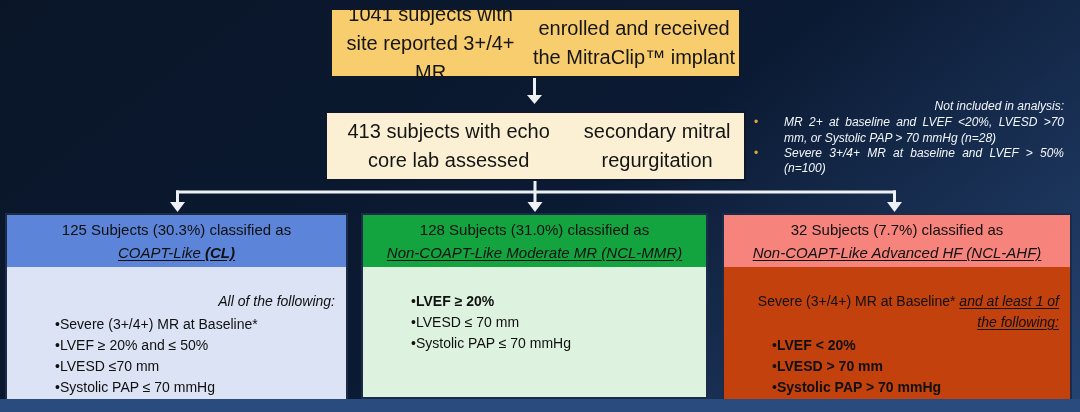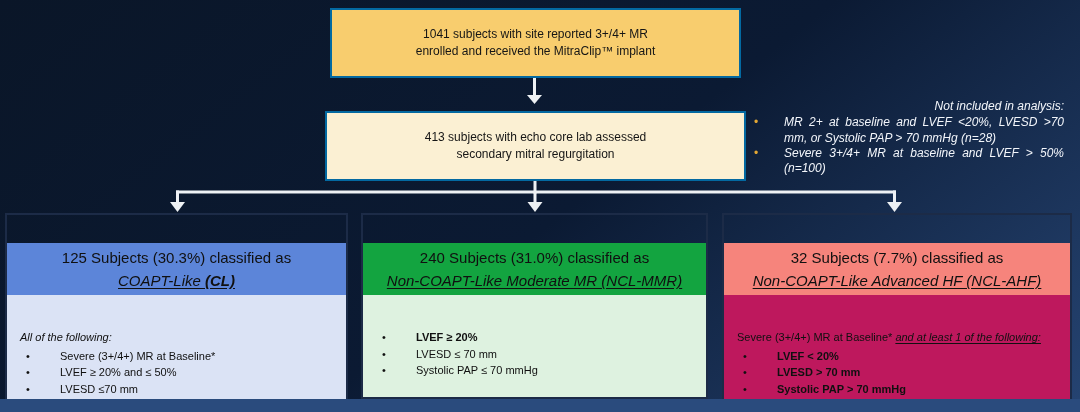--- a/index.html
+++ b/index.html
@@ -9,23 +9,23 @@
     background: linear-gradient(142deg, #0a1628 0%, #0b1a33 52%, #2a4b7d 108%);
   }
   .stage { position: relative; width: 1080px; height: 412px; }
 
   
   .connectors { position: absolute; left: 0; top: 0; width: 1080px; height: 412px; }
 
   
   .flowbox {
     position: absolute; box-sizing: border-box;
-    border: 2px solid #0369a1;
-    display: flex; flex-direction: column; justify-content: center; align-items: center;
-    text-align: center; color: #151515; font-size: 12px; line-height: 1.45;
+    border: 2px solid #0f172a;
+    display: flex; flex-direction: row; justify-content: center; align-items: center;
+    text-align: center; color: #151515; font-size: 20px; line-height: 1.45;
   }
   .enrolled { left: 330px; top: 8px; width: 411px; height: 70px; background: #f8cd6e; }
   .echo     { left: 325px; top: 111px; width: 421px; height: 70px; background: #fbf0d3; }
 
   
   .note {
     position: absolute; left: 754px; top: 99px; width: 310px;
     color: #f3f6fb; font-style: italic; font-size: 12px; line-height: 1.28;
   }
   .note-title { margin-bottom: 1px; text-align: right; }
@@ -37,34 +37,34 @@
   .gbox {
     position: absolute; top: 213px; height: 186px; box-sizing: border-box;
     border: 2px solid #1c2b47; display: flex; flex-direction: column;
   }
   .gbox-cl  { left: 5px;   width: 343px; }
   .gbox-mmr { left: 361px; width: 347px; }
   .gbox-ahf { left: 722px; width: 350px; }
   .ghead {
     height: 52px; flex: 0 0 52px; display: flex; flex-direction: column;
     justify-content: center; align-items: center; text-align: center;
-    color: #101010; font-size: 15px; line-height: 1.55; margin-top: 28px;
+    color: #101010; font-size: 15px; line-height: 1.55;
   }
   .ghead-cl  { background: #5c85d9; }
   .ghead-mmr { background: #13a440; }
   .ghead-ahf { background: #f6847c; }
   .gname { font-style: italic; }
   .iu { font-style: italic; text-decoration: underline; text-underline-offset: 2px; }
   .bold { font-weight: bold; }
   .gbody {
-    flex: 1; padding: 34px 11px 8px 13px; color: #101010; font-size: 11px; line-height: 1.5;
+    flex: 1; padding: 24px 11px 8px 13px; color: #101010; font-size: 14px; line-height: 1.5; text-align: right;
   }
   .gbody-cl  { background: #dbe3f5; }
   .gbody-mmr { background: #def2e0; }
-  .gbody-ahf { background: #be185d; }
+  .gbody-ahf { background: #c2410c; }
   .lead { margin-bottom: 2px; }
   .italic { font-style: italic; }
   .brow { display: flex; }
   .brow .bullet { width: 34px; flex: 0 0 34px; padding-left: 6px; }
 
   .footer-bar {
     position: absolute; left: 0; top: 399px; width: 1080px; height: 13px;
     background: #2a4b7d;
   }
 </style>
@@ -133,21 +133,21 @@
         </div>
       <div class="brow">
           <span class="bullet">•</span>
           <span>Systolic PAP ≤ 70 mmHg</span>
         </div>
     </div>
   </div>
 
   <div class="gbox gbox-mmr">
     <div class="ghead ghead-mmr">
-      <div>240 Subjects (31.0%) classified as</div>
+      <div>128 Subjects (31.0%) classified as</div>
       <div class="gname"><span class="iu">Non-COAPT-Like Moderate MR (NCL-MMR)</span></div>
     </div>
     <div class="gbody gbody-mmr">
       <div class="brow">
           <span class="bullet">•</span>
           <span class="bold">LVEF ≥ 20%</span>
         </div>
       <div class="brow">
           <span class="bullet">•</span>
           <span>LVESD ≤ 70 mm</span>

